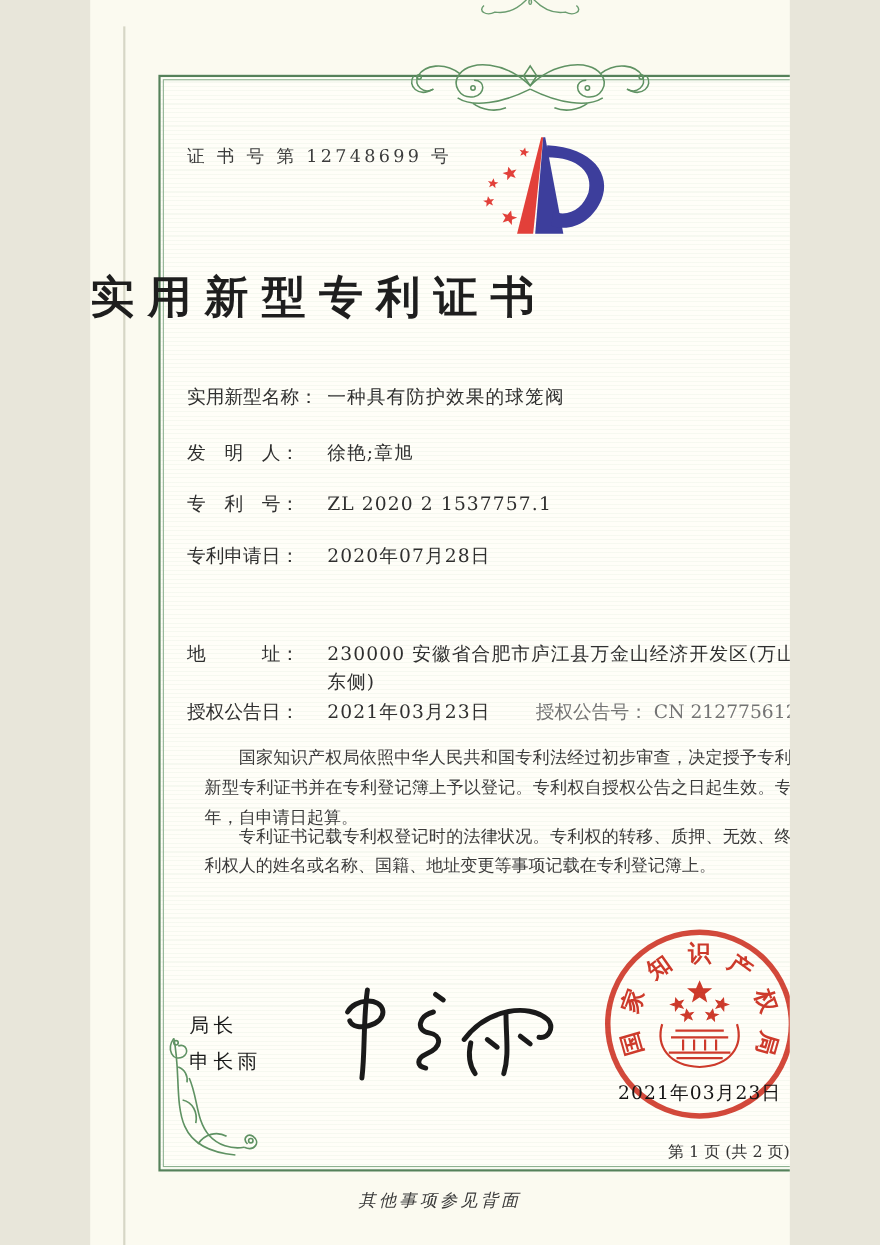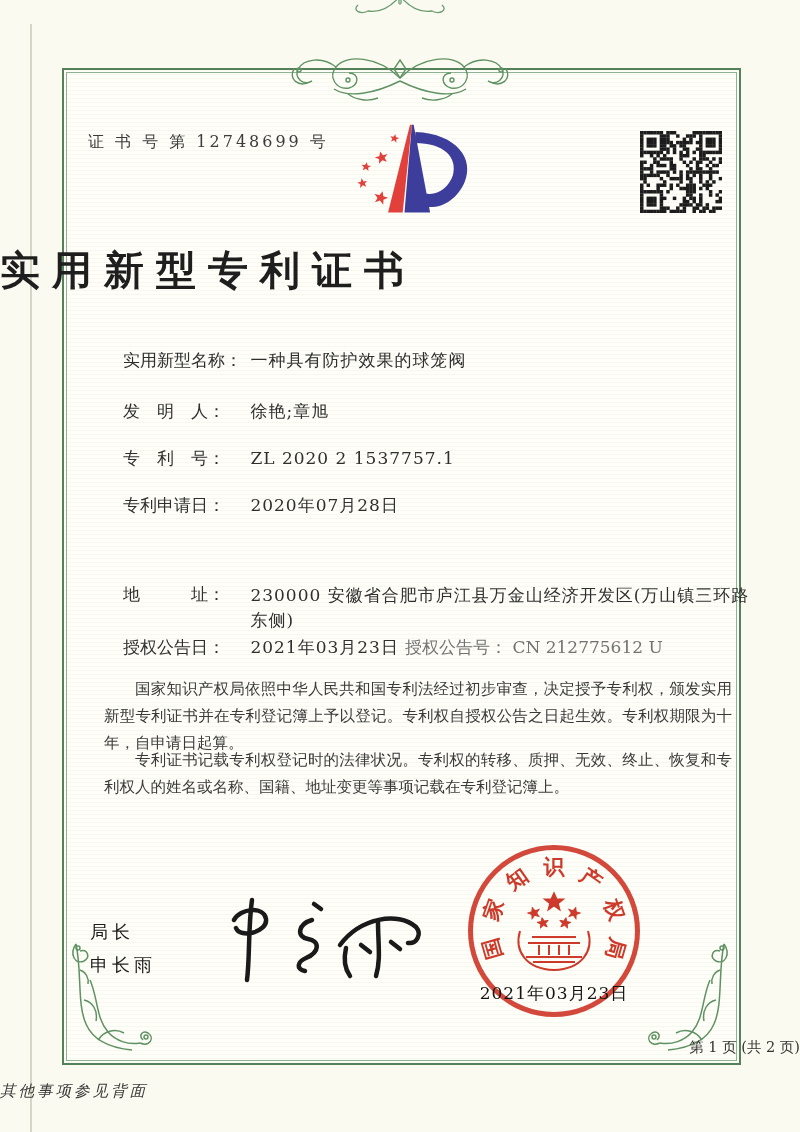--- a/index.html
+++ b/index.html
@@ -1,17 +1,17 @@
 <!DOCTYPE html>
 <html><head>
 <meta charset="utf-8">
 <style>
   html,body{margin:0;padding:0;}
   body{background:#e8e6da;font-family:"DejaVu Serif","Liberation Serif",serif;}
-  .page{position:relative;width:800px;height:1132px;background:#fbfaf0;margin:0 auto;overflow:hidden;}
+  .page{position:relative;width:636px;height:1132px;background:#fbfaf0;margin:0 auto;overflow:hidden;}
   .page-edge-line{position:absolute;left:30px;top:24px;bottom:0;width:2px;background:#d6d6c6;}
   
   .cert-border{position:absolute;left:62px;top:68px;width:675px;height:993px;border:2px solid #55815a;
     background:
       repeating-linear-gradient(180deg, rgba(130,175,135,0.07) 0 1px, rgba(255,255,255,0) 1px 4px),
       #fffef8;}
   .cert-border-inner{position:absolute;left:2px;top:2px;right:2px;bottom:2px;border:1px solid #8db291;}
   
   .orn{position:absolute;color:#5f9263;}
   .orn svg{display:block;}
@@ -19,21 +19,21 @@
   .top-edge-orn{left:338px;top:0px;width:124px;height:16px;}
   .corner-orn-left{left:68px;top:942px;width:106px;height:118px;}
   .corner-orn-right{left:626px;top:942px;width:106px;height:118px;transform:scaleX(-1);}
   
   .cert-no{position:absolute;left:88px;top:132px;font-size:16px;letter-spacing:3px;color:#3c3c3c;}
   .logo{position:absolute;left:346px;top:112px;width:128px;height:126px;}
   .qr{position:absolute;left:640px;top:131px;width:82px;height:82px;}
   .title{position:absolute;left:0;top:243px;width:100%;font-size:40px;font-weight:700;
     letter-spacing:12px;color:#1e1e1e;}
   
-  .frow{position:absolute;left:88px;font-size:17px;color:#2f2f2f;white-space:nowrap;margin-left:35px;}
+  .frow{position:absolute;left:88px;font-size:17px;color:#2f2f2f;white-space:nowrap;}
   .frow .flabel{display:inline-block;min-width:122px;}
   .frow .fvalue{letter-spacing:1px;}
   .r0{top:349px}.r1{top:400px}.r2{top:447px}.r3{top:494px}.r4{top:540px}
   .r5{top:583px}
   .r5 .fvalue{display:inline-block;vertical-align:top;white-space:normal;width:508px;line-height:25px;}
   .r6{top:636px}
   .grant2{position:absolute;left:405px;top:636px;font-size:17px;color:#737373;white-space:nowrap;}
   
   .para{position:absolute;left:104px;width:628px;font-size:15.5px;line-height:27px;color:#3a3a3a;
     text-indent:2em;text-align:justify;margin-top:12px;}
@@ -48,21 +48,21 @@
   .seal-ring{position:absolute;left:0;top:0;width:172px;height:172px;border:5px solid rgba(208,57,43,.92);
     border-radius:50%;box-sizing:border-box;}
   .seal-ring-text{position:absolute;left:0;top:0;width:172px;height:172px;color:#cf3a2c;
     font-family:"DejaVu Sans","Liberation Sans",sans-serif;font-weight:700;}
   .seal-ring-text span{position:absolute;left:50%;top:50%;font-size:21px;}
   .seal-emblem{position:absolute;left:50%;top:50%;transform:translate(-50%,-50%);}
   .seal-date{position:absolute;left:458px;top:982px;width:192px;text-align:center;font-size:17px;
     color:#141414;letter-spacing:1px;}
   
   .page-info{position:absolute;left:0;top:1038px;width:100%;text-align:right;font-size:14.5px;color:#333;}
-  .back-note{position:absolute;left:0;top:1081px;width:100%;font-size:15.5px;
+  .back-note{position:absolute;left:0;top:1081px;width:100%;text-align:center;font-size:15.5px;
     color:#3a3a3a;font-style:italic;letter-spacing:3px;}
 </style>
 </head>
 <body>
 
 <div class="page">
 
   <div class="page-edge-line"></div>
 
   <div class="orn top-edge-orn">

